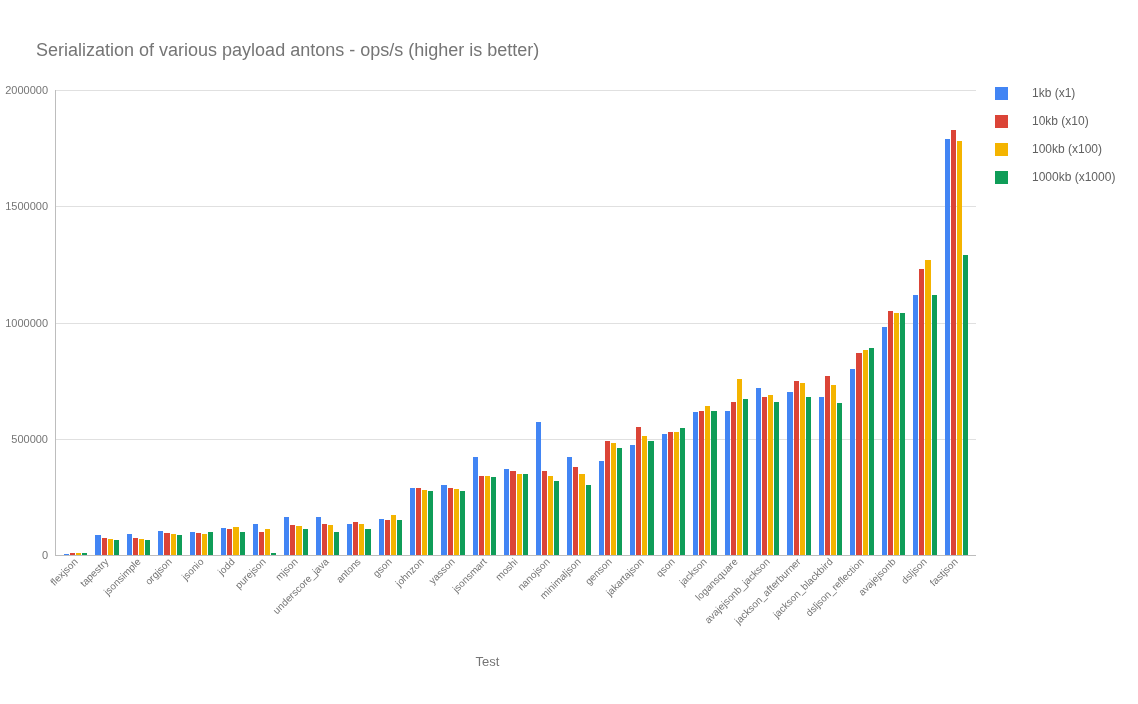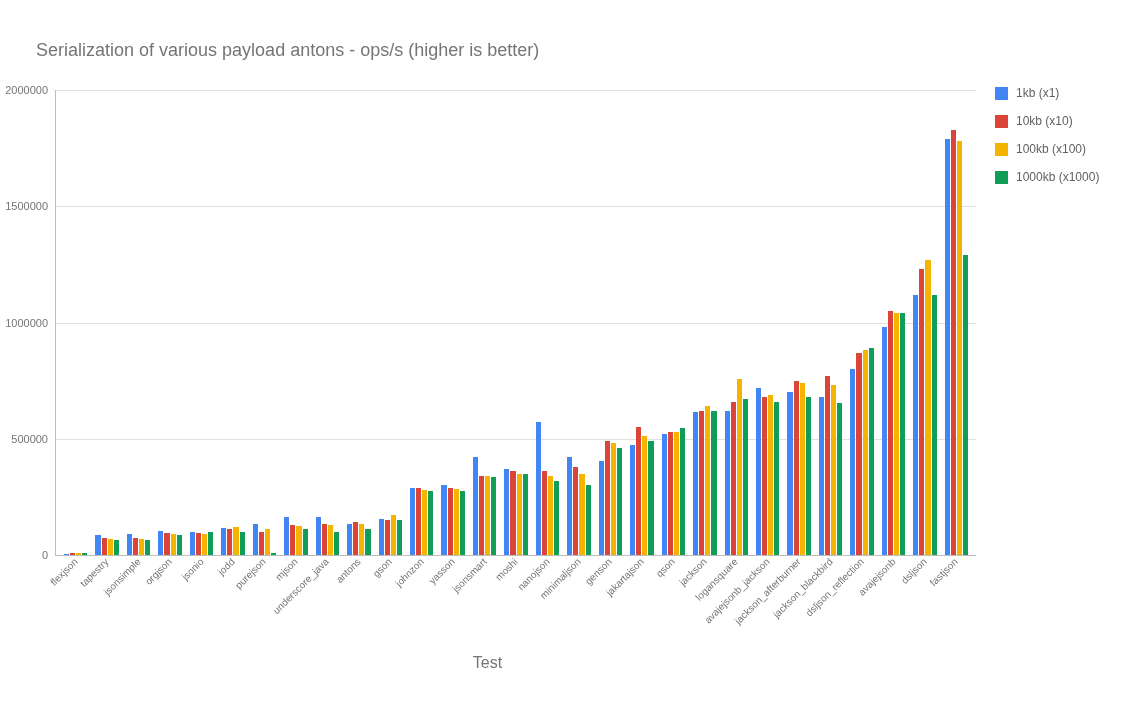--- a/index.html
+++ b/index.html
@@ -87,34 +87,34 @@
     white-space: nowrap;
     translate: -4px 4px;
   }
   .xlabel span { display:inline-block; transform: translate(-100%, 0); }
   .axis-title {
     position: absolute;
     left: 0;
     width: 975px;
     top: 654px;
     text-align: center;
-    font-size: 16px;
+    font-size: 13px;
     color: #757575;
   }
   .legend {
     position: absolute;
     left: 995px;
     top: 86px;
     font-size: 12px;
     color: #616161;
   }
   .legend-row {
     display: flex;
     align-items: center;
-    gap: 8px;
+    gap: 24px;
     margin-bottom: 14px;
   }
   .swatch {
     width: 13px;
     height: 13px;
   }
 </style>
 </head>
 <body>
 

